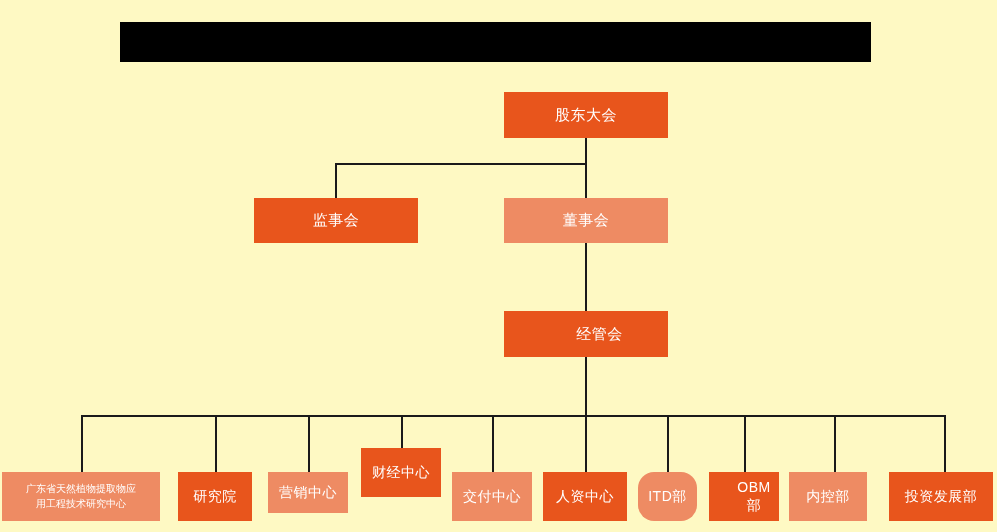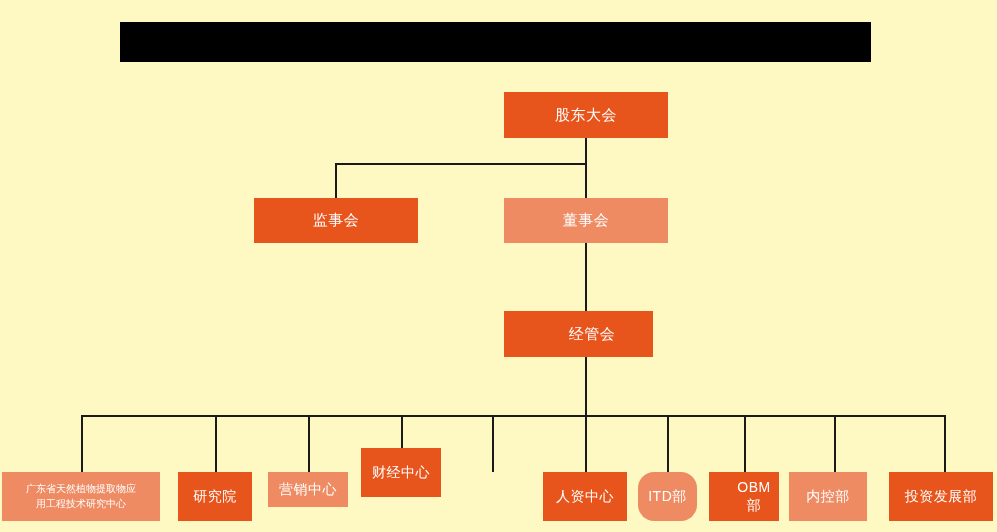--- a/index.html
+++ b/index.html
@@ -97,43 +97,46 @@
   </div>
 
   <div class="node lvl2 light" style="left:504px; top:198px; width:164px; height:45px;">
     <span class="label">董事会</span>
   </div>
 
   <div class="node lvl2 dark" style="left:254px; top:198px; width:164px; height:45px;">
     <span class="label">监事会</span>
   </div>
 
-  <div class="node lvl3 dark" style="left:504px; top:311px; width:149px; height:46px;padding-left:27px;">
+  <div class="node lvl3 dark" style="left:504px; top:311px; width:164px; height:46px;padding-left:27px;">
     <span class="label">经管会</span>
   </div>
 
   <div class="node leaf small light" style="left:2px; top:472px; width:158px; height:49px;">
     <span class="label">
       <span>广东省天然植物提取物应</span><br>
       <span>用工程技术研究中心</span>
     </span>
   </div>
 
   <div class="node leaf dark" style="left:178px; top:472px; width:74px; height:49px;">
     <span class="label">研究院</span>
   </div>
 
-  <div class="node leaf light" style="left:268px; top:472px; width:80px; height:35px;">
+  <div class="node leaf light" style="left:268px; top:472px; width:80px; height:41px;">
     <span class="label">营销中心</span>
   </div>
 
   <div class="node leaf dark" style="left:361px; top:448px; width:80px; height:49px;">
     <span class="label">财经中心</span>
   </div>
 
+  <div class="node leaf light" style="left:452px; top:472px; width:80px; height:49px;">
+    <span class="label">交付中心</span>
+  </div>
 
   <div class="node leaf dark" style="left:543px; top:472px; width:84px; height:49px;">
     <span class="label">人资中心</span>
   </div>
 
   <div class="node leaf light" style="left:638px; top:472px; width:59px; height:49px;border-radius:16px;">
     <span class="label">ITD部</span>
   </div>
 
   <div class="node leaf dark" style="left:709px; top:472px; width:70px; height:49px;padding-left:20px;">

